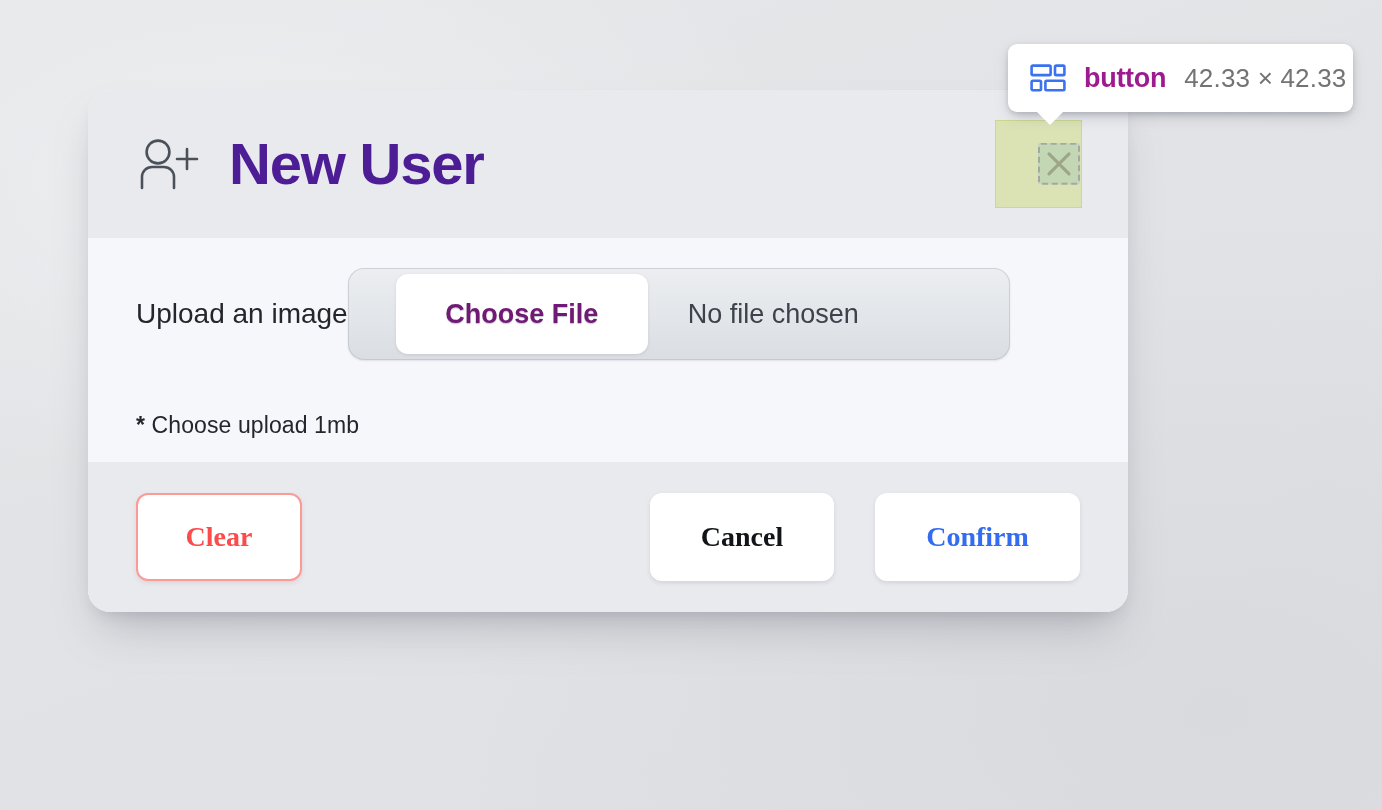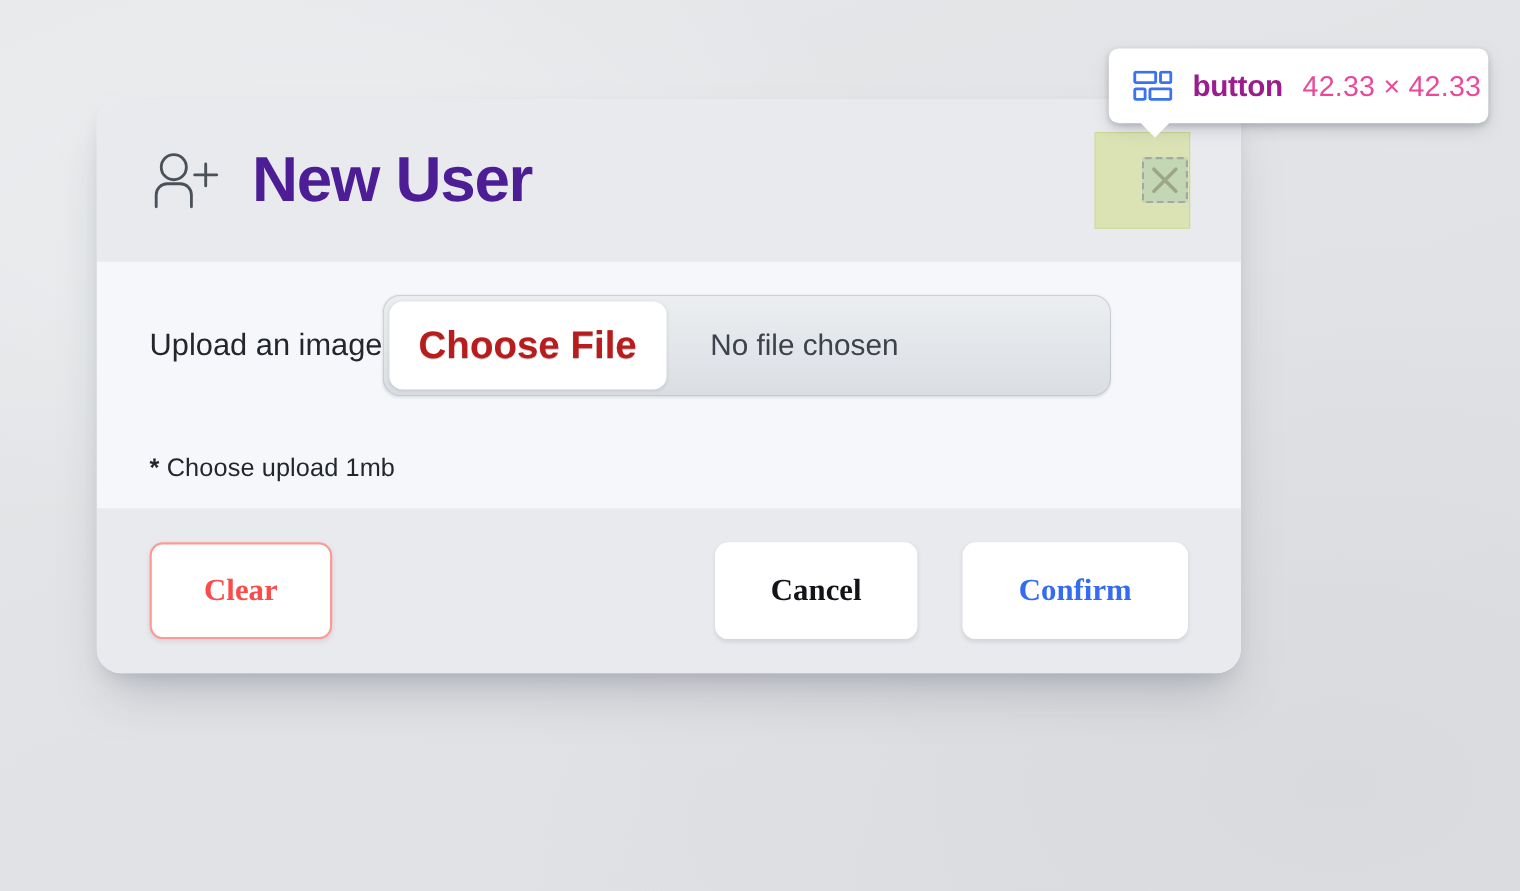--- a/index.html
+++ b/index.html
@@ -111,27 +111,28 @@
     cursor: pointer;
   }
   .choose-file-btn {
     width: 252px;
     height: 80px;
     background: #ffffff;
     border-radius: 12px;
     display: flex;
     align-items: center;
     justify-content: center;
-    font-size: 35px;
-    font-weight: bold;
-    color: #b91c1c;
+    font-size: 27px;
+    font-weight: bold;
+    color: #701a75;
     text-shadow: 0 1px 1px rgba(140,146,156,0.55);
     box-shadow: 0 1px 3px rgba(120,126,138,0.22);
     cursor: pointer;
     flex: none;
+    margin-left: 42px;
   }
   .file-status {
     flex: 1;
     padding-left: 40px;
     font-size: 27px;
     color: #3d424b;
   }
   .note {
     margin-top: 52px;
     font-size: 23px;
@@ -216,21 +217,21 @@
   }
   .tooltip-icon { width: 36px; height: 28px; flex: none; display: block; }
   .tooltip-tag {
     font-size: 27px;
     font-weight: bold;
     color: #9c1b8f;
     letter-spacing: -0.3px;
   }
   .tooltip-dims {
     font-size: 26px;
-    color: #ec4899;
+    color: #737373;
     letter-spacing: 0.2px;
     white-space: nowrap;
   }
 </style>
 </head>
 <body>
 
 <div id="dialog-card">
 
   <div class="card-header">

